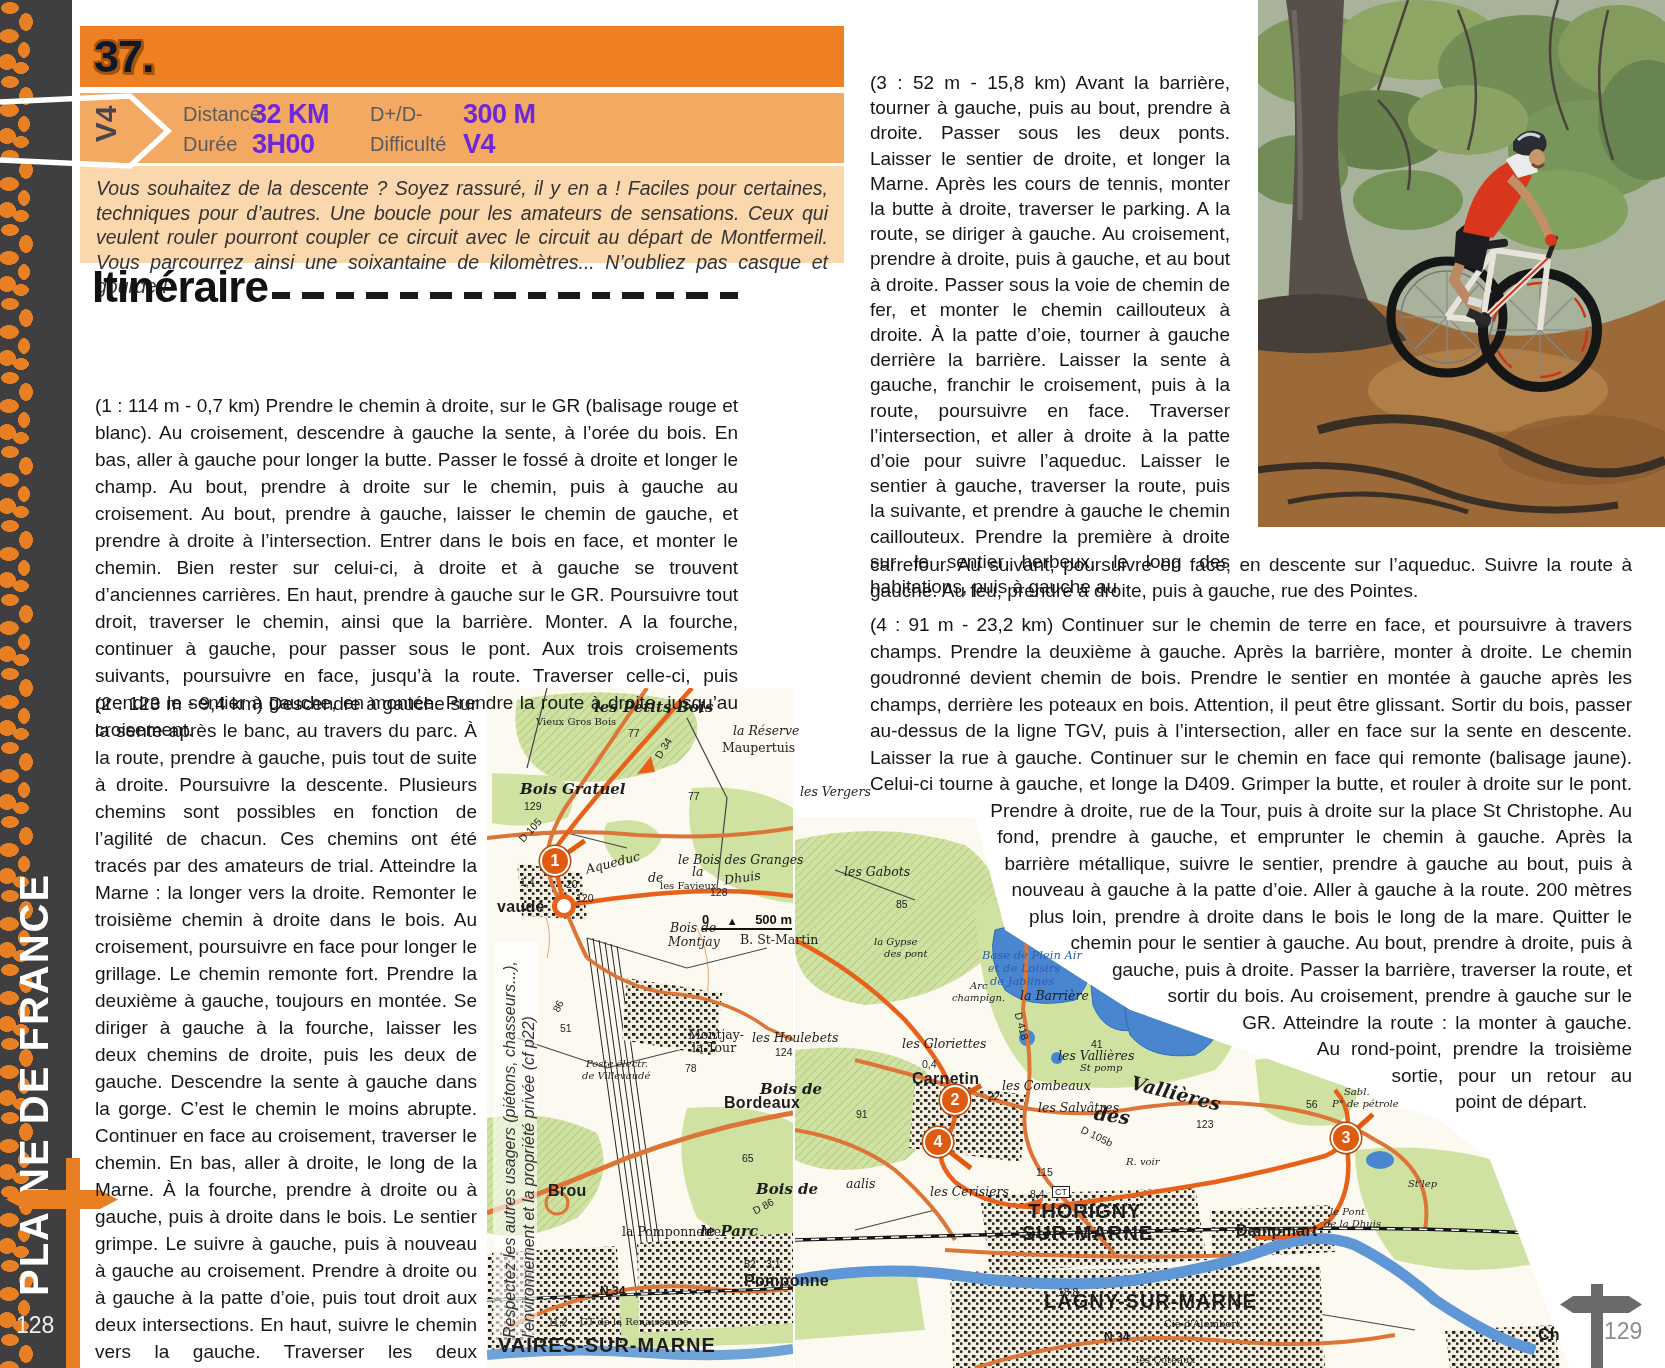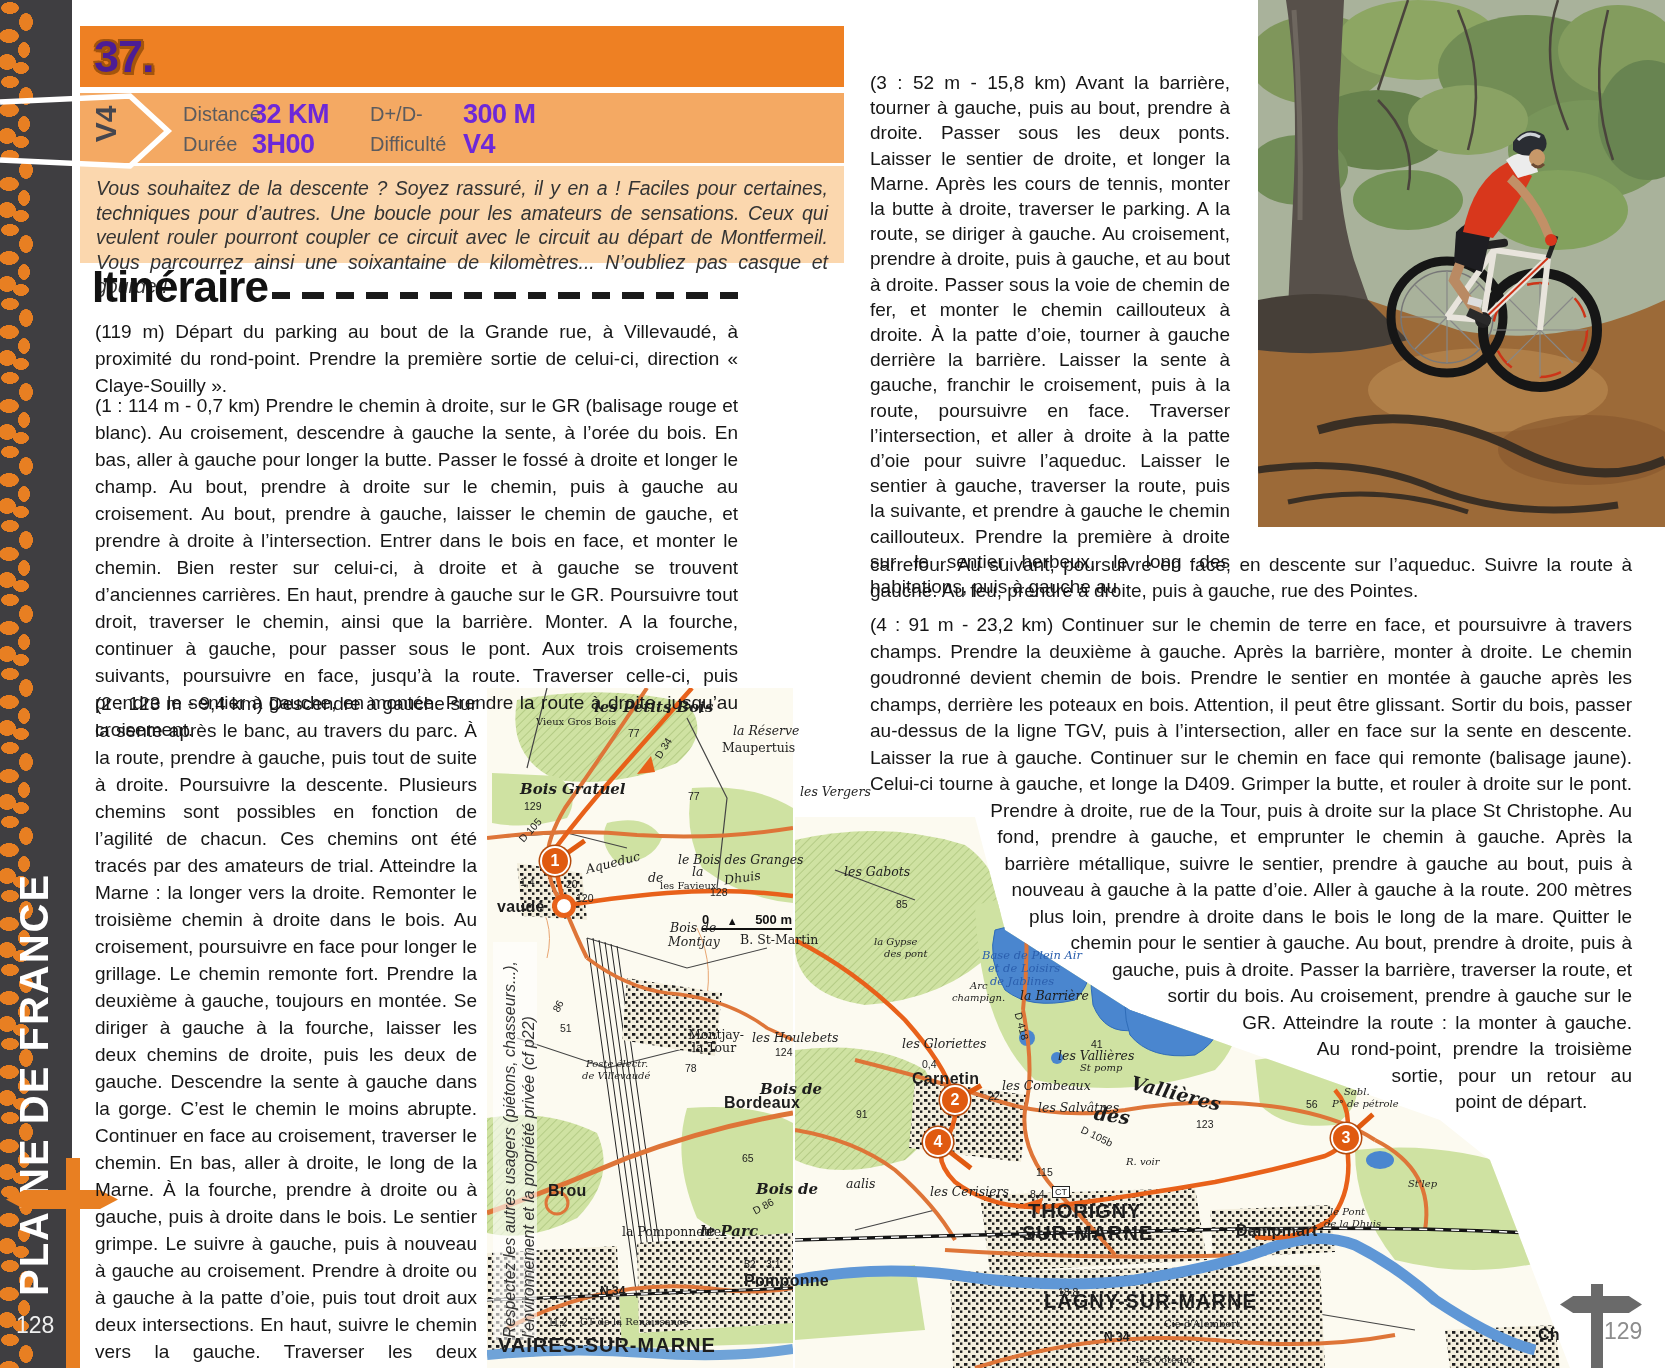--- a/index.html
+++ b/index.html
@@ -27,21 +27,21 @@
   .post-o-plank{left:6px;top:1190px;width:112px;height:19px;background:#e87f22;z-index:3;
     clip-path:polygon(0 50%,16% 0,84% 0,100% 50%,84% 100%,16% 100%);}
   .post-g-pole{left:1591px;top:1284px;width:12px;height:84px;background:#6a6a6a;z-index:3;}
   .post-g-plank{left:1560px;top:1296px;width:82px;height:17px;background:#6a6a6a;z-index:3;
     clip-path:polygon(0 50%,16% 0,84% 0,100% 50%,84% 100%,16% 100%);}
 
   
   .band-title{left:80px;top:26px;width:764px;height:64px;background:#ee8023;
     border-bottom:3px solid #fff;display:flex;align-items:center;padding-left:14px;
     box-sizing:border-box;z-index:3;}
-  .band-title span{font-size:45px;font-weight:bold;color:#4c1d95;letter-spacing:-1px;white-space:nowrap;
+  .band-title span{font-size:45px;font-weight:bold;color:#0f172a;letter-spacing:-1px;white-space:nowrap;
     text-shadow:3px 3px 0 #a3540c,-2px -2px 0 #a3540c,2px -2px 0 #a3540c,-2px 2px 0 #a3540c,3px 0 0 #a3540c,0 3px 0 #a3540c;}
   .band-title .rn{margin-right:14px;}
   .band-info{left:80px;top:93px;width:764px;height:70px;background:#f4a963;z-index:3;}
   .slabel{position:absolute;font-size:20px;color:#5b5b5e;}
   .sval{position:absolute;font-size:27px;font-weight:bold;color:#6d28d9;letter-spacing:-.5px;}
   .chev{left:0;top:88px;width:200px;height:82px;z-index:5;}
   .v4{left:84px;top:104px;width:44px;height:40px;display:flex;align-items:center;justify-content:center;
     transform:rotate(-90deg);font-size:30px;font-weight:bold;color:#46464e;z-index:6;}
   .intro{left:80px;top:166px;width:764px;height:97px;background:#fbd7ae;z-index:3;
     padding:10px 16px;box-sizing:border-box;}
@@ -124,21 +124,20 @@
     <polyline points="0,14 130,8 168,43 130,78 0,72" fill="none" stroke="#fff" stroke-width="5.5"></polyline>
   </svg>
   <div class="abs v4">V4</div>
   <div class="abs intro">
     <p>Vous souhaitez de la descente ? Soyez rassuré, il y en a ! Faciles pour certaines, techniques pour d’autres. Une boucle pour les amateurs de sensations. Ceux qui veulent rouler pourront coupler ce circuit avec le circuit au départ de Montfermeil. Vous parcourrez ainsi une soixantaine de kilomètres... N’oubliez pas casque et gourde !</p>
   </div>
 
   <div class="abs h-itin">Itinéraire</div>
   <div class="abs h-rule"></div>
 
-  <div class="abs body-text p0">(119 m) Départ du parking au bout de la Grande rue, à Villevaudé, à proximité du rond-point. Prendre la première sortie de celui-ci, direction « Claye-Souilly ».</div>
   <div class="abs body-text p1">(1 : 114 m - 0,7 km) Prendre le chemin à droite, sur le GR (balisage rouge et blanc). Au croisement, descendre à gauche la sente, à l’orée du bois. En bas, aller à gauche pour longer la butte. Passer le fossé à droite et longer le champ. Au bout, prendre à droite sur le chemin, puis à gauche au croisement. Au bout, prendre à gauche, laisser le chemin de gauche, et prendre à droite à l’intersection. Entrer dans le bois en face, et monter le chemin. Bien rester sur celui-ci, à droite et à gauche se trouvent d’anciennes carrières. En haut, prendre à gauche sur le GR. Poursuivre tout droit, traverser le chemin, ainsi que la barrière. Monter. A la fourche, continuer à gauche, pour passer sous le pont. Aux trois croisements suivants, poursuivre en face, jusqu’à la route. Traverser celle-ci, puis prendre le sentier à gauche, en montée. Prendre la route à droite, jusqu’au croisement.</div>
   <div class="abs body-text p2">(2 : 123 m - 9,4 km) Descendre à gauche sur la sente après le banc, au travers du parc. À la route, prendre à gauche, puis tout de suite à droite. Poursuivre la descente. Plusieurs chemins sont possibles en fonction de l’agilité de chacun. Ces chemins ont été tracés par des amateurs de trial. Atteindre la Marne : la longer vers la droite. Remonter le troisième chemin à droite dans le bois. Au croisement, poursuivre en face pour longer le grillage. Le chemin remonte fort. Prendre la deuxième à gauche, toujours en montée. Se diriger à gauche à la fourche, laisser les deux chemins de droite, puis les deux de gauche. Descendre la sente à gauche dans la gorge. C’est le chemin le moins abrupte. Continuer en face au croisement, traverser le chemin. En bas, aller à droite, le long de la Marne. À la fourche, prendre à droite ou à gauche, puis à droite dans le bois. Le sentier grimpe. Le suivre à gauche, puis à nouveau à gauche au croisement. Prendre à droite ou à gauche à la patte d’oie, puis tout droit aux deux intersections. En haut, suivre le chemin vers la gauche. Traverser les deux intersections, passer la barrière, et à la sortie du bois, descendre à gauche. Aller à droite à la fourche, puis tout droit jusqu’à la barrière.</div>
 
   <div class="abs body-text p3a">(3 : 52 m - 15,8 km) Avant la barrière, tourner à gauche, puis au bout, prendre à droite. Passer sous les deux ponts. Laisser le sentier de droite, et longer la Marne. Après les cours de tennis, monter la butte à droite, traverser le parking. A la route, se diriger à gauche. Au croisement, prendre à droite, puis à gauche, et au bout à droite. Passer sous la voie de chemin de fer, et monter le chemin caillouteux à droite. À la patte d’oie, tourner à gauche derrière la barrière. Laisser la sente à gauche, franchir le croisement, puis à la route, poursuivre en face. Traverser l’intersection, et aller à droite à la patte d’oie pour suivre l’aqueduc. Laisser le sentier à gauche, traverser la route, puis la suivante, et prendre à gauche le chemin caillouteux. Prendre la première à droite sur le sentier herbeux, le long des habitations, puis à gauche au</div>
   <div class="abs body-text p3b">carrefour. Au suivant, poursuivre en face, en descente sur l’aqueduc. Suivre la route à gauche. Au feu, prendre à droite, puis à gauche, rue des Pointes.</div>
   <div class="abs body-text p4wrap">
     <div class="spacer"></div>
     <span>(4 : 91 m - 23,2 km) Continuer sur le chemin de terre en face, et poursuivre à travers champs. Prendre la deuxième à gauche. Après la barrière, monter à droite. Le chemin goudronné devient chemin de bois. Prendre le sentier en montée à gauche après les champs, derrière les poteaux en bois. Attention, il peut être glissant. Sortir du bois, passer au-dessus de la ligne TGV, puis à l’intersection, aller en face sur la sente en descente. Laisser la rue à gauche. Continuer sur le chemin en face qui remonte (balisage jaune). Celui-ci tourne à gauche, et longe la D409. Grimper la butte, et rouler à droite sur le pont. Prendre à droite, rue de la Tour, puis à droite sur la place St Christophe. Au fond, prendre à gauche, et emprunter le chemin à gauche. Après la barrière métallique, suivre le sentier, prendre à gauche au bout, puis à nouveau à gauche à la patte d’oie. Aller à gauche à la route. 200 mètres plus loin, prendre à droite dans le bois le long de la mare. Quitter le chemin pour le sentier à gauche. Au bout, prendre à droite, puis à gauche, puis à droite. Passer la barrière, traverser la route, et sortir du bois. Au croisement, prendre à gauche sur le GR. Atteindre la route : la monter à gauche. Au rond-point, prendre la troisième sortie, pour un retour au point de départ.</span>
   </div>
 

